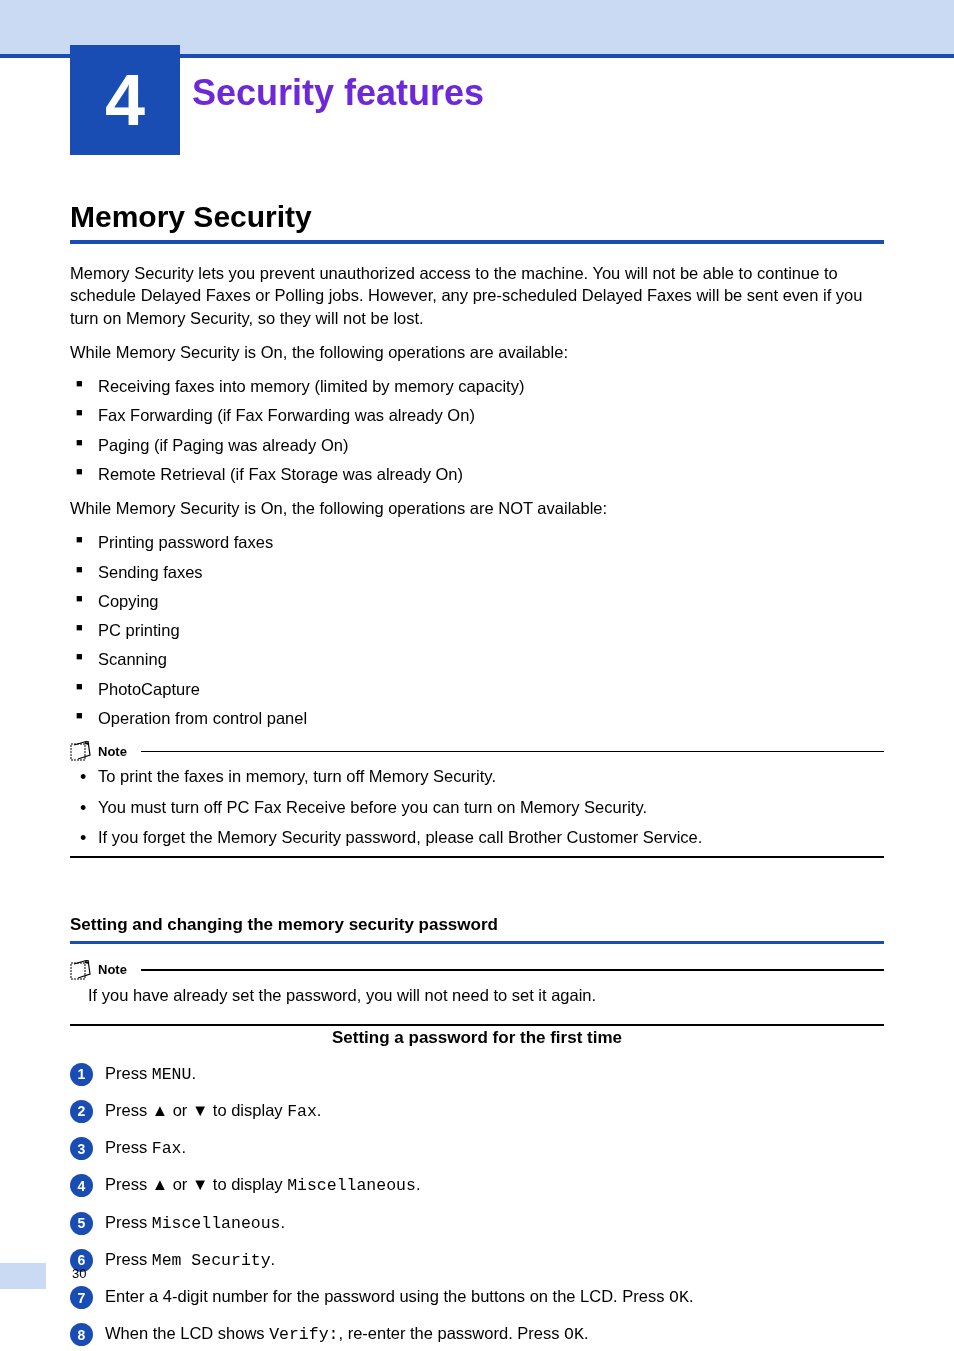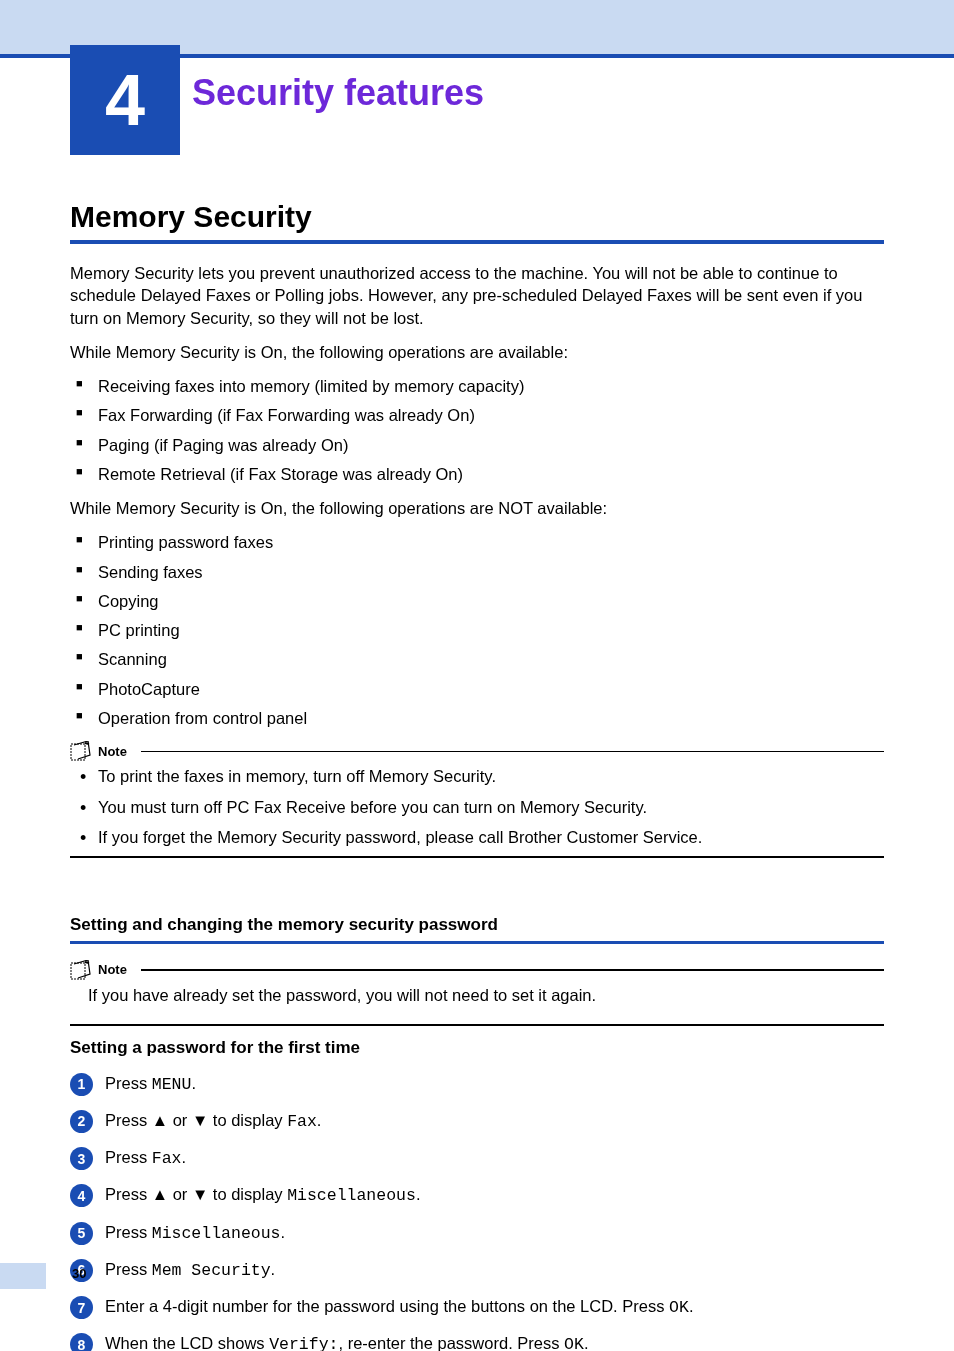--- a/index.html
+++ b/index.html
@@ -174,21 +174,21 @@
       line-height: 1.35;
     }
     .mono {
       font-family: "Courier New", monospace;
     }
     .page-number {
       position: absolute;
       bottom: 70px;
       left: 72px;
       font-size: 13px;
-      font-weight: bold;
+      font-weight: normal;
     }
     .page-tab {
       position: absolute;
       bottom: 62px;
       left: 0;
       width: 46px;
       height: 26px;
       background: #c9daf2;
     }
   </style>
@@ -263,21 +263,21 @@
               <path d="M15 2 L19 3" stroke="#000" stroke-width="2"></path>
             </svg>
         </span>
         <span class="note-title">Note</span>
         <span class="note-line"></span>
       </div>
       <div class="note-body">If you have already set the password, you will not need to set it again.</div>
       <div class="note-close"></div>
     </div>
 
-    <h3 class="subsub" style="margin-top:12px;">Setting a password for the first time</h3>
+    <h3 class="subsub" style="margin-top:2px;text-align:center;">Setting a password for the first time</h3>
 
     <div class="steps">
 
       <div class="step">
         <div class="circle">1</div>
         <div class="step-text"><span>Press </span><span class="mono">MENU</span><span>.</span></div>
       </div>
 
       <div class="step">
         <div class="circle">2</div>

